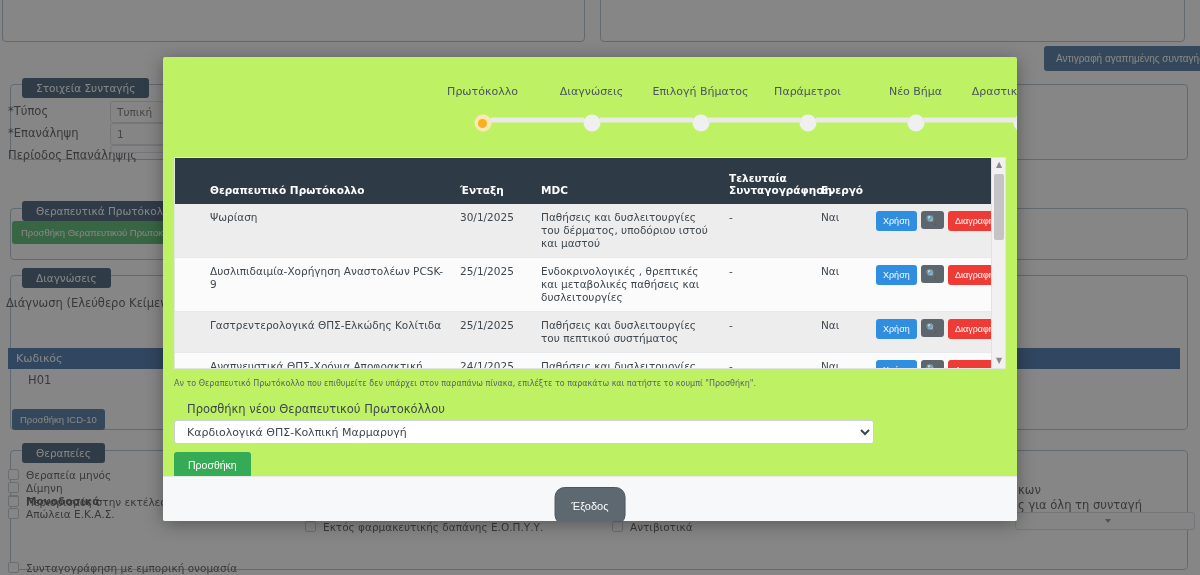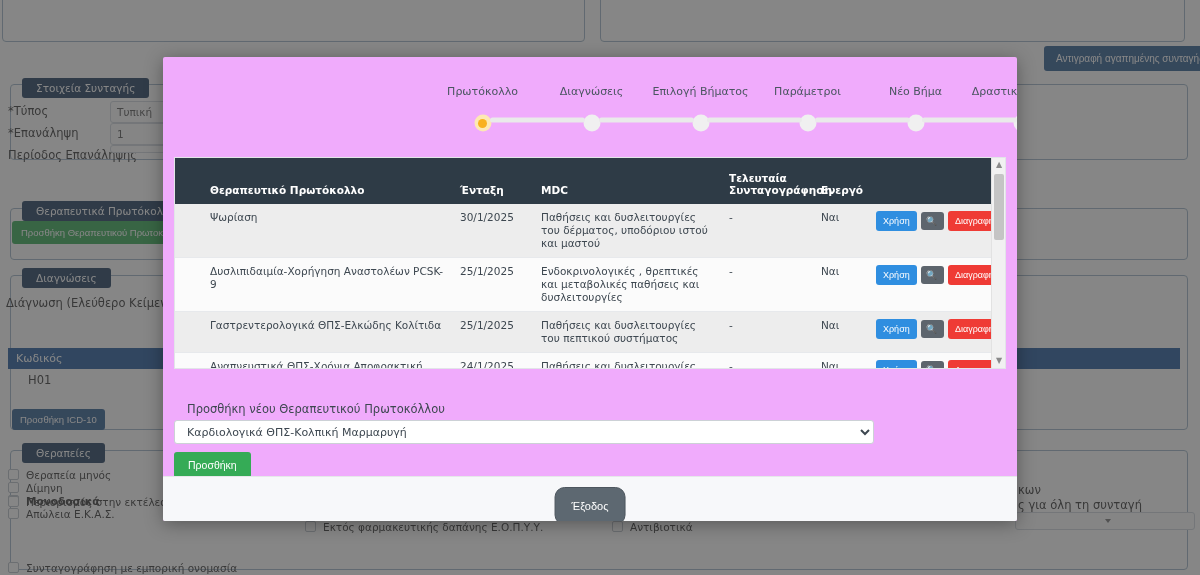--- a/index.html
+++ b/index.html
@@ -86,21 +86,21 @@
   #overlay {
     position:absolute; inset:0;
     background:rgba(60,60,60,0.62);
   }
 
   
   #modal {
     position:absolute;
     left:163px; top:57px;
     width:854px; height:464px;
-    background:#f0abfc;
+    background:#bef264;
     border-radius:2px;
     box-shadow:0 3px 18px rgba(0,0,0,.35);
     overflow:hidden;
     text-decoration:underline;
   }
 
   
   #stepper { position:absolute; left:0; top:28px; width:100%; height:70px; }
   .step { position:absolute; top:0; text-align:center; }
   .step-label { font-size:11px; color:#4a5560; white-space:nowrap; }
@@ -154,21 +154,21 @@
     color:#3d4750;
     vertical-align:top;
     border-bottom:1px solid #e7e9ec;
     line-height:13px;
   }
   tbody tr:nth-child(odd) { background:#ededed; }
   tbody tr:nth-child(even) { background:#fbfbfb; }
   .c1 { width:278px;padding-left:35px; } .c2 { width:81px; } .c3 { width:188px; }
   .c4 { width:92px; } .c5 { width:55px; } .c6 { width:124px; }
 
-  .act { display:flex; gap:4px; align-items:center; }
+  .act { display:flex; gap:4px; align-items:flex-start; }
   .b-use { background:#2f8ee0; color:#fff; font-size:9px; border:none; border-radius:3px; padding:5px 7px; cursor:pointer; }
   .b-mag { background:#5d656d; color:#fff; font-size:9px; border:none; border-radius:3px; padding:4px 6px; cursor:pointer; }
   .b-del { background:#ef3b35; color:#fff; font-size:9px; border:none; border-radius:3px; padding:5px 7px; cursor:pointer; }
 
   
   #vscroll {
     position:absolute; right:0; top:0; bottom:0; width:14px;
     background:#f1f1f1;
     border-left:1px solid #e2e2e2;
   }
@@ -403,20 +403,21 @@
           </tbody>
       </table>
     </div>
     <div id="vscroll">
       <div class="sb-arrow" id="sb-up">▲</div>
       <div id="sb-thumb"></div>
       <div class="sb-arrow" id="sb-down">▼</div>
     </div>
   </div>
 
+  <div id="hint">Αν το Θεραπευτικό Πρωτόκολλο που επιθυμείτε δεν υπάρχει στον παραπάνω πίνακα, επιλέξτε το παρακάτω και πατήστε το κουμπί "Προσθήκη".</div>
   <div id="sel-label">Προσθήκη νέου Θεραπευτικού Πρωτοκόλλου</div>
   <select id="sel">
     <option>Καρδιολογικά ΘΠΣ-Κολπική Μαρμαρυγή</option>
   </select>
   <button id="add-btn">Προσθήκη</button>
 
   <div id="footer">
     <button id="exit-btn">Έξοδος</button>
   </div>
 </div>

